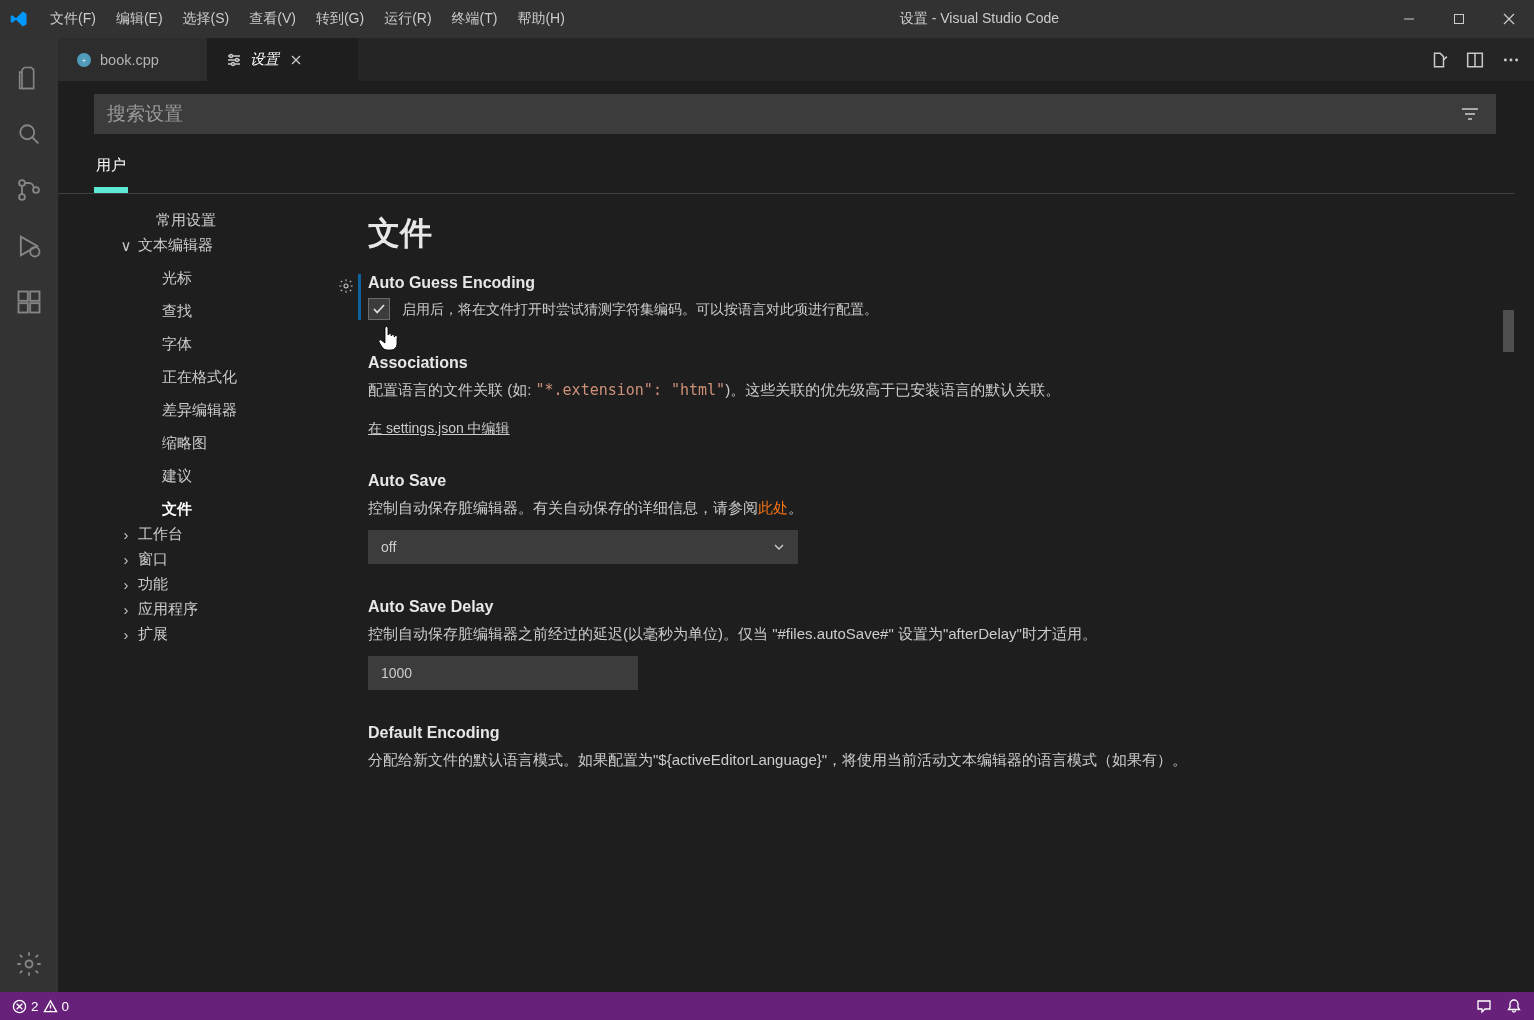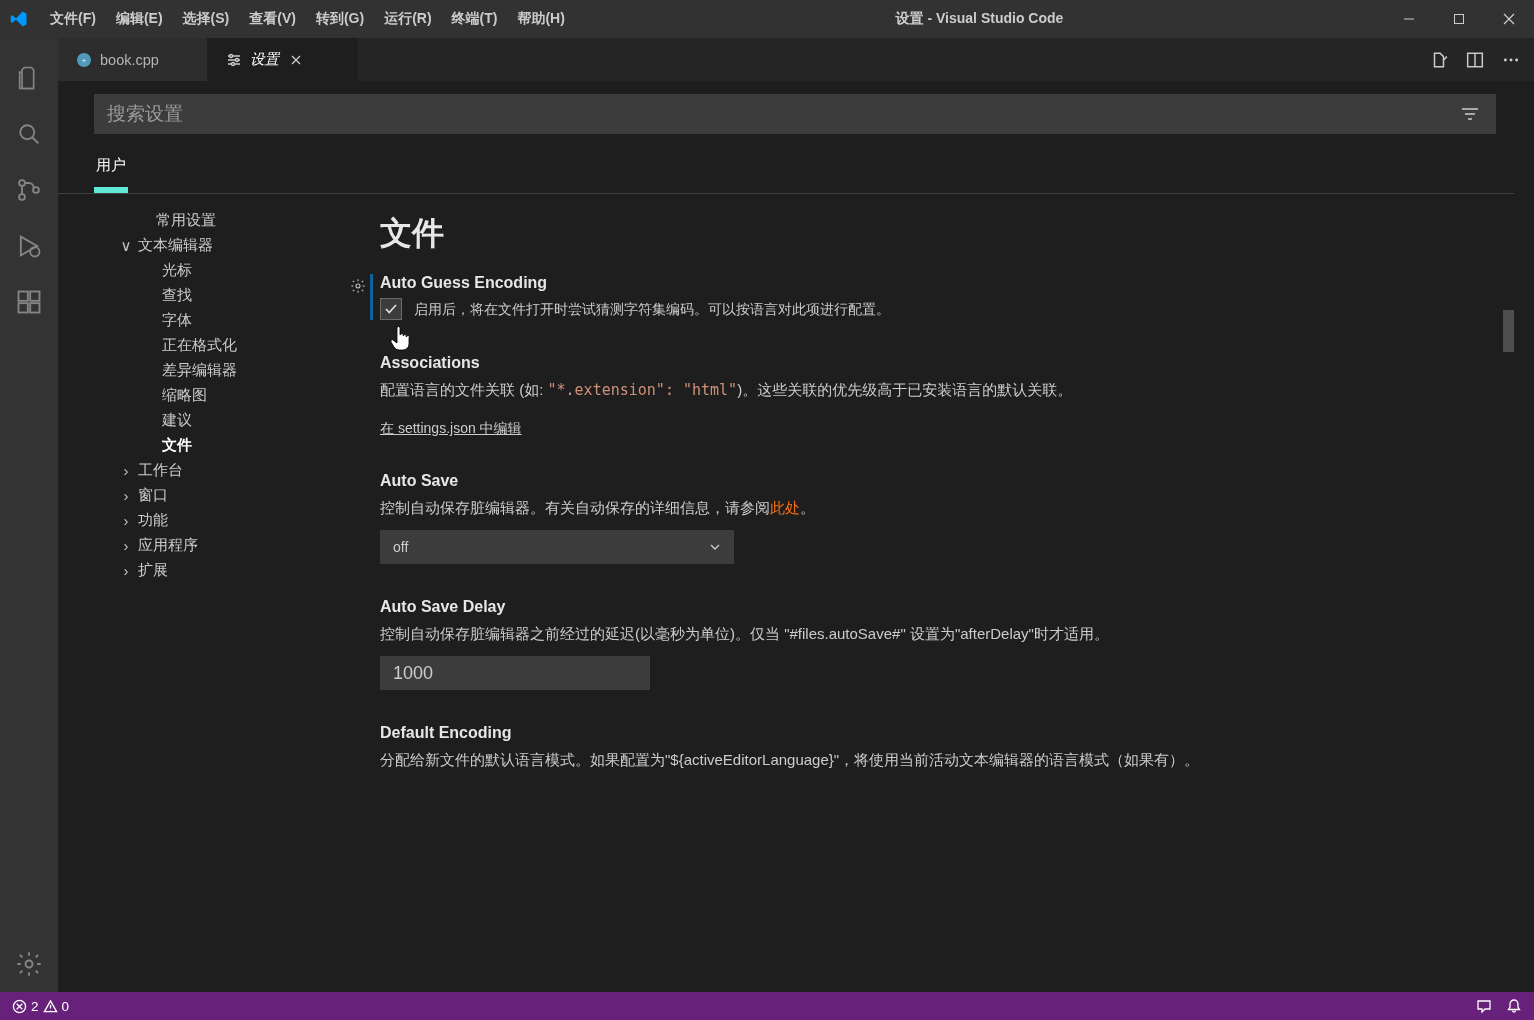--- a/index.html
+++ b/index.html
@@ -6,21 +6,21 @@
   body {
     width:1534px; height:1020px;
     background:#1e1e1e; color:#cccccc;
     font-family:"Segoe UI","Microsoft YaHei",sans-serif;
     font-size:14px; overflow:hidden;
     display:flex; flex-direction:column;
   }
   
   .titlebar {
     height:38px; background:#323233; display:flex; align-items:center;
-    padding-left:10px; color:#cccccc; font-size:14px; flex-shrink:0;font-weight:bold;
+    padding-left:10px; color:#cccccc; font-size:14px; flex-shrink:0;
   }
   .vscode-logo { width:18px; height:18px; margin-right:12px; }
   .menu { display:flex; gap:0; }
   .menu-item { padding:0 10px; height:38px; display:flex; align-items:center; cursor:pointer; }
   .title-center { flex:1; text-align:center; color:#cccccc; }
   .window-controls { display:flex; height:38px; }
   .win-btn { width:50px; display:flex; align-items:center; justify-content:center; cursor:pointer; }
   
   .main { flex:1; display:flex; min-height:0; }
   
@@ -61,29 +61,29 @@
     color:#cccccc; font-size:19px;
   }
   .search-box input::placeholder { color:#9a9a9a; }
   .search-filter { color:#c5c5c5; cursor:pointer; padding:2px 4px;}
   .scope-tabs { display:flex; padding:12px 0 0 36px; border-bottom:1px solid #3f3f3f; }
   .scope-tab {
     padding:10px 2px 12px 2px; margin-right:28px;
     color:#cccccc; cursor:pointer; font-size:15px;
   }
   .scope-tab.active { border-bottom:6px solid #5eead4; color:#ffffff; }
-  .settings-body { flex:1; display:flex; min-height:0; position:relative;gap:12px;}
+  .settings-body { flex:1; display:flex; min-height:0; position:relative;}
   
   .toc {
     width:268px; padding:14px 0 0 36px; flex-shrink:0;
     overflow-y:auto; color:#cccccc; font-size:15px;
   }
   .toc-item { padding:3px 0 3px 0; cursor:pointer; display:flex; align-items:center; }
   .toc-item .chev { width:16px; display:inline-flex; justify-content:center; color:#c5c5c5; margin-right:4px;}
-  .toc-item.indent-1 { padding-left:68px; }
+  .toc-item.indent-1 { padding-left:68px;margin-top:8px; }
   .toc-item.indent-c { padding-left:42px; }
   .toc-item.selected { color:#ffffff; font-weight:700; }
   
   .settings-list { flex:1; overflow-y:auto; padding:12px 24px 40px 42px; position:relative; }
   .section-title {
     font-size:32px; font-weight:700; color:#e7e7e7; margin:6px 0 18px 0;
   }
   .setting { margin-bottom:34px; position:relative; padding-left:0;}
   .setting-title { font-weight:700; font-size:16px; color:#e7e7e7; margin-bottom:6px; }
   .setting-desc { font-size:15px; color:#cccccc; margin-bottom:10px; line-height:1.6;}
@@ -105,27 +105,27 @@
   }
   .checkbox.checked { background:#3c3c3c; border-color:#6b6b6b;}
   .checkbox.checked svg { display:block; }
   .checkbox svg { display:none; }
   .checkbox-row .checkbox-label { flex:1; line-height:1.6;}
   .cursor-hand {
     position:absolute; left:10px; top:28px; width:20px; height:26px;
     pointer-events:none;
   }
   .select-box {
-    width:354px; height:34px; background:#3c3c3c; border:1px solid #3c3c3c;
+    width:430px; height:34px; background:#3c3c3c; border:1px solid #3c3c3c;
     display:flex; align-items:center; padding:0 12px; justify-content:space-between;
     cursor:pointer; color:#cccccc;
   }
   .number-input {
     width:270px; height:34px; background:#3c3c3c; border:1px solid #3c3c3c;
-    padding:0 12px; color:#cccccc; font-size:18px; outline:none;
+    padding:0 12px; color:#cccccc; font-size:14px; outline:none;
   }
   
   .scroll-stub {
     position:absolute; right:0; top:116px; width:11px; height:42px;
     background:#4e4e4e; border-radius:0;
   }
   
   .statusbar {
     height:28px; background:#68217a; display:flex; align-items:center;
     color:#ffffff; font-size:13.5px; padding:0 12px; flex-shrink:0;

